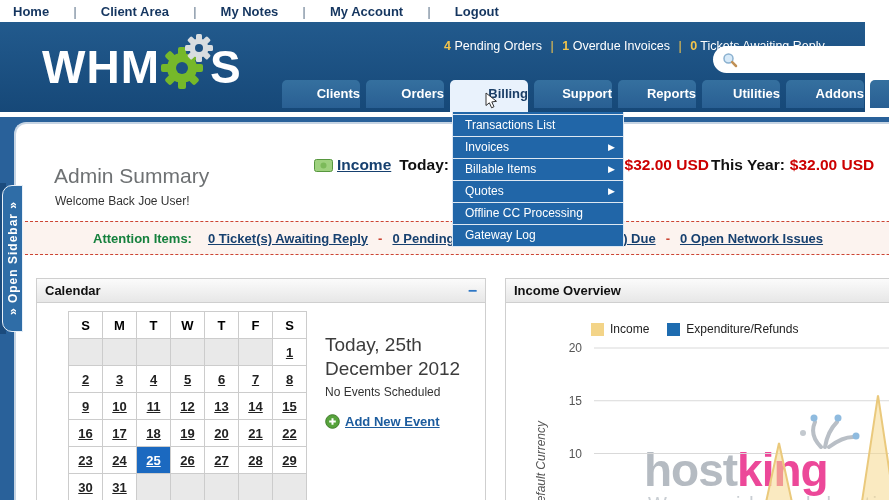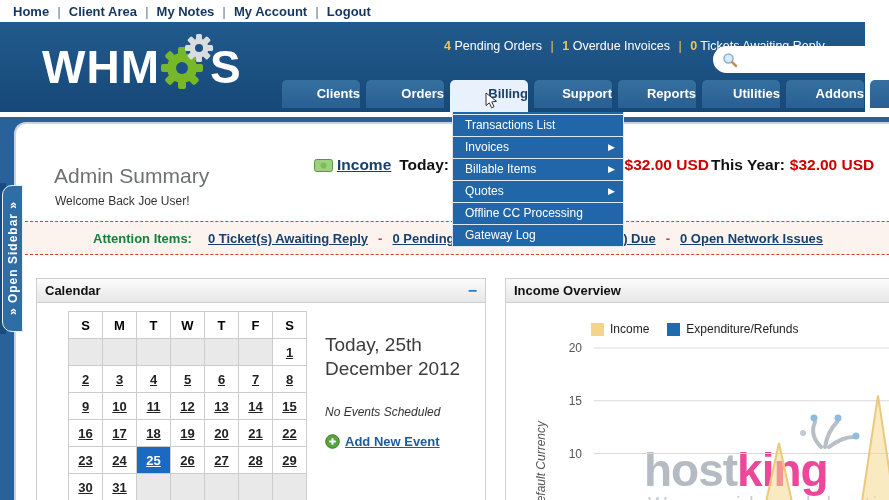--- a/index.html
+++ b/index.html
@@ -1,21 +1,21 @@
 <!DOCTYPE html>
 <html><head>
 <meta charset="utf-8">
 <style>
   html,body{margin:0;padding:0;overflow:hidden;}
   body{width:889px;height:500px;position:relative;background:#fff;
        font-family:"Liberation Sans",sans-serif;}
   a{text-decoration:underline;cursor:pointer;}
 
   
-  .topbar{height:22px;display:flex;align-items:center;padding-left:13px;background:#fff;}
+  .topbar{height:22px;display:flex;align-items:center;padding-left:13px;background:#fff;gap:16px;}
   .topbar a{color:#14355f;font-weight:bold;font-size:13px;text-decoration:none;}
   .topbar .sep{color:#9aa7b5;font-weight:bold;margin:0 8px;font-size:13px;}
 
   
   .header{position:absolute;top:22px;left:0;width:865px;height:90px;
           background:linear-gradient(#225a8d,#164878);}
   .logo{position:absolute;left:42px;top:10px;display:flex;align-items:center;
         color:#fff;font-size:46px;font-weight:bold;letter-spacing:1px;}
   .logo .gears{margin:0 -4px 0 -2px;position:relative;top:2px;}
   .stats{position:absolute;left:444px;top:17px;font-size:12.5px;color:#fff;white-space:nowrap;}
@@ -80,21 +80,21 @@
   .cal{left:20px;top:154px;width:450px;height:246px;}
   .cal table{border-collapse:collapse;margin:8px 0 0 31px;}
   .cal th,.cal td{width:33px;height:26px;text-align:center;border:1px solid #ccc;font-size:13px;padding:0;}
   .cal th{font-weight:bold;background:#fff;}
   .cal td.empty{background:#e9e9e9;}
   .cal td a{color:#222;font-weight:bold;}
   .cal td.today{background:#1b69c0;}
   .cal td.today a{color:#fff;}
   .cal-right{position:absolute;left:288px;top:22px;width:158px;}
   .today-heading{font-size:19px;color:#3c3c3c;line-height:1.25;}
-  .no-events{font-size:12px;color:#333;margin-top:24px;font-style:italic;}
+  .no-events{font-size:12px;color:#333;margin-top:4px;}
   .add-event{margin-top:15px;display:flex;align-items:center;gap:5px;}
   .add-event a{color:#1c5c9e;font-size:13px;font-weight:bold;}
 
   .chartw{left:489px;top:154px;width:512px;height:246px;}
   .chart-svg{position:absolute;left:0;top:0;z-index:2;}
   .legend{position:absolute;left:85px;top:19px;display:flex;gap:18px;z-index:3;}
   .legend-item{display:flex;align-items:center;gap:6px;font-size:12px;color:#222;}
   .legend-swatch{width:13px;height:13px;display:inline-block;}
   .ylabel{position:absolute;left:-35px;top:156px;width:140px;height:14px;text-align:center;
           transform:rotate(-90deg);font-size:12px;font-style:italic;color:#555;z-index:3;}

